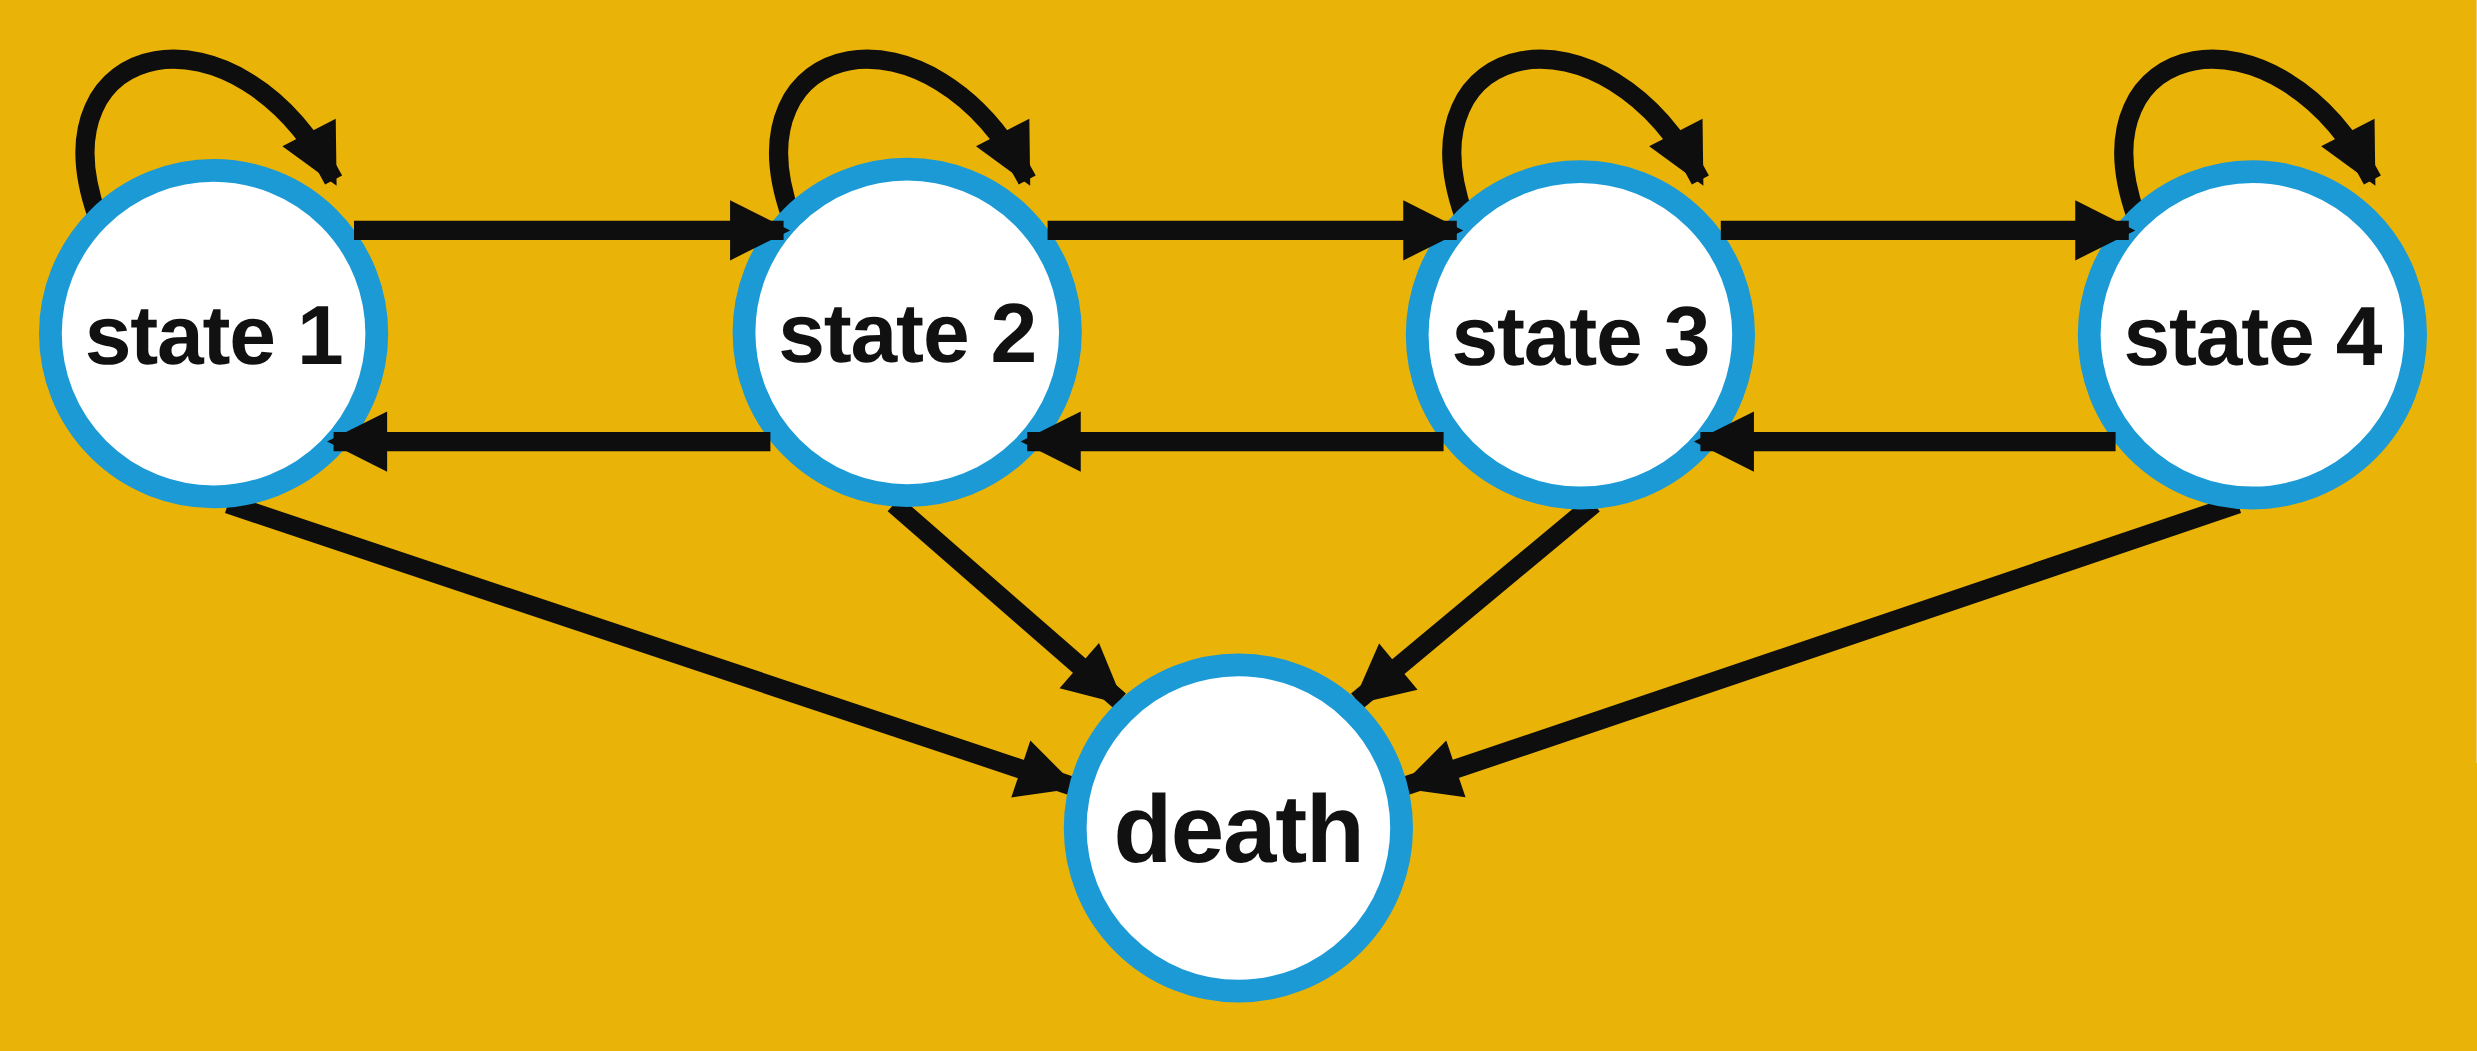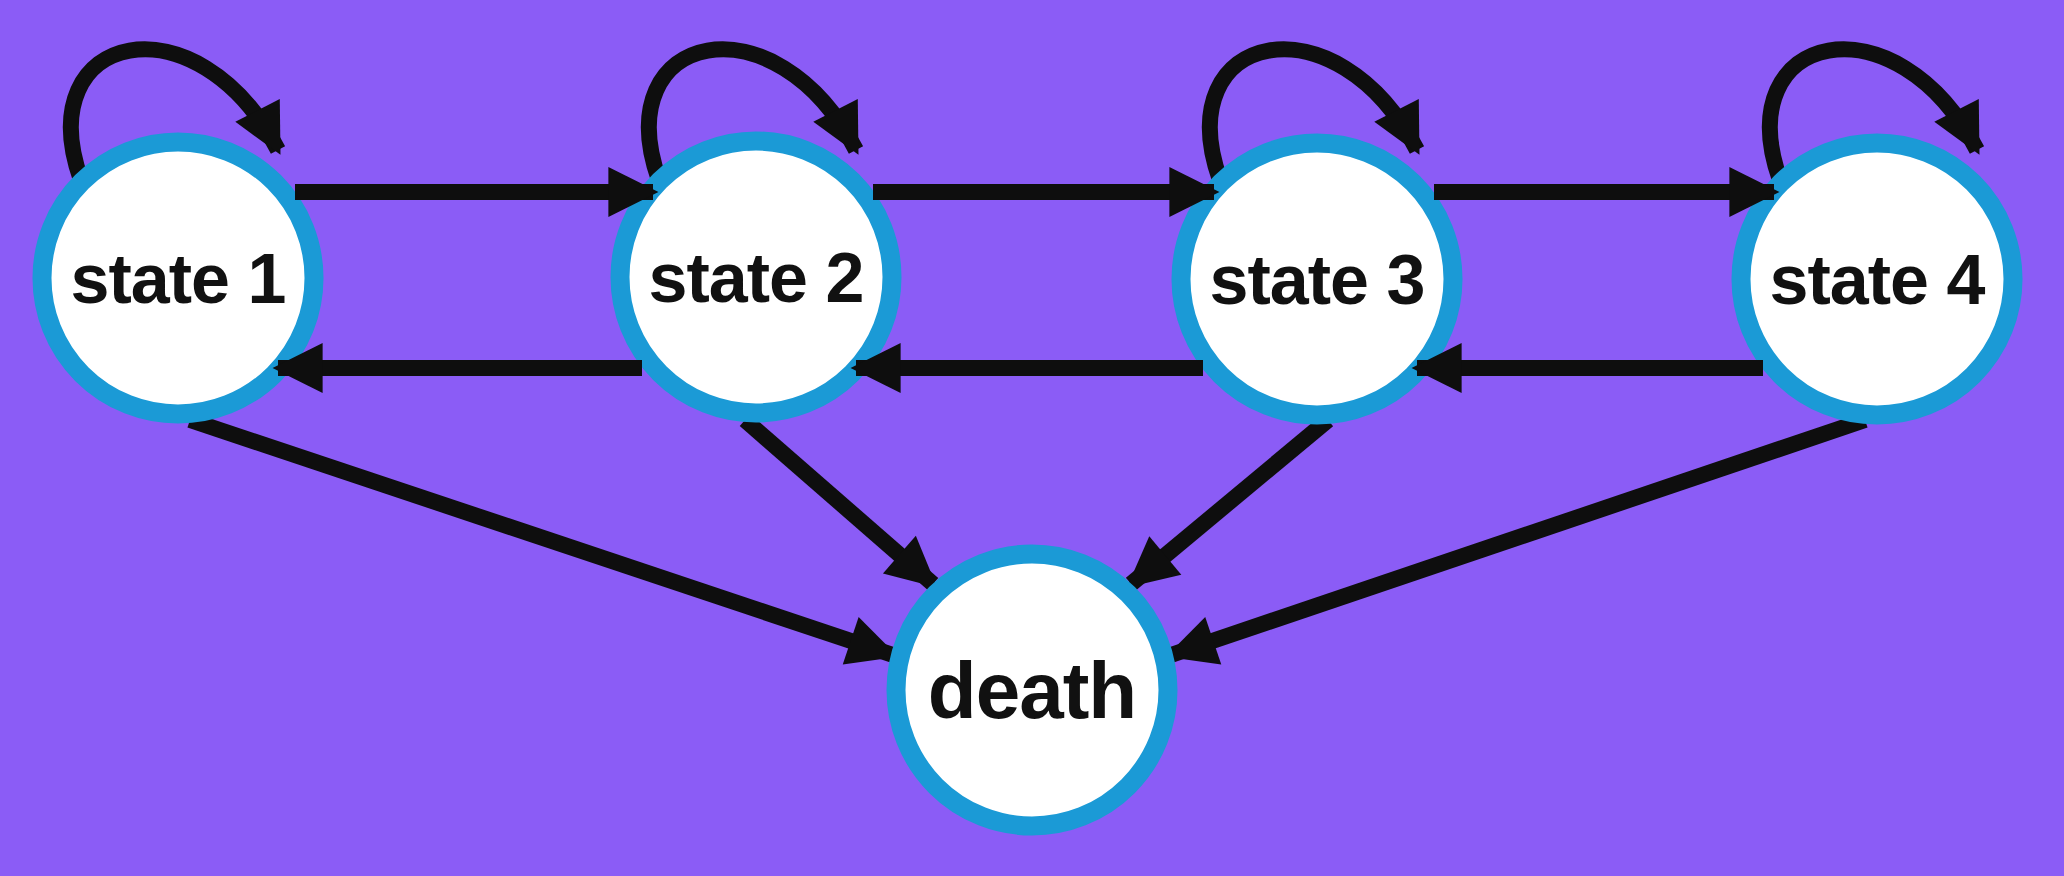--- a/index.html
+++ b/index.html
@@ -3,21 +3,21 @@
 <meta charset="utf-8">
 <style>
   html, body {
     margin: 0;
     padding: 0;
     background: #ffffff;
   }
   #stage {
     width: 2064px;
     height: 876px;
-    background: #8b5cf6;
+    background: #eab308;
     overflow: hidden;
   }
   svg { display: block; }
   .node-circle {
     fill: #ffffff;
   }
   .node-label {
     font-family: "Liberation Sans", "DejaVu Sans", sans-serif;
     font-weight: 600;
     fill: #111111;

